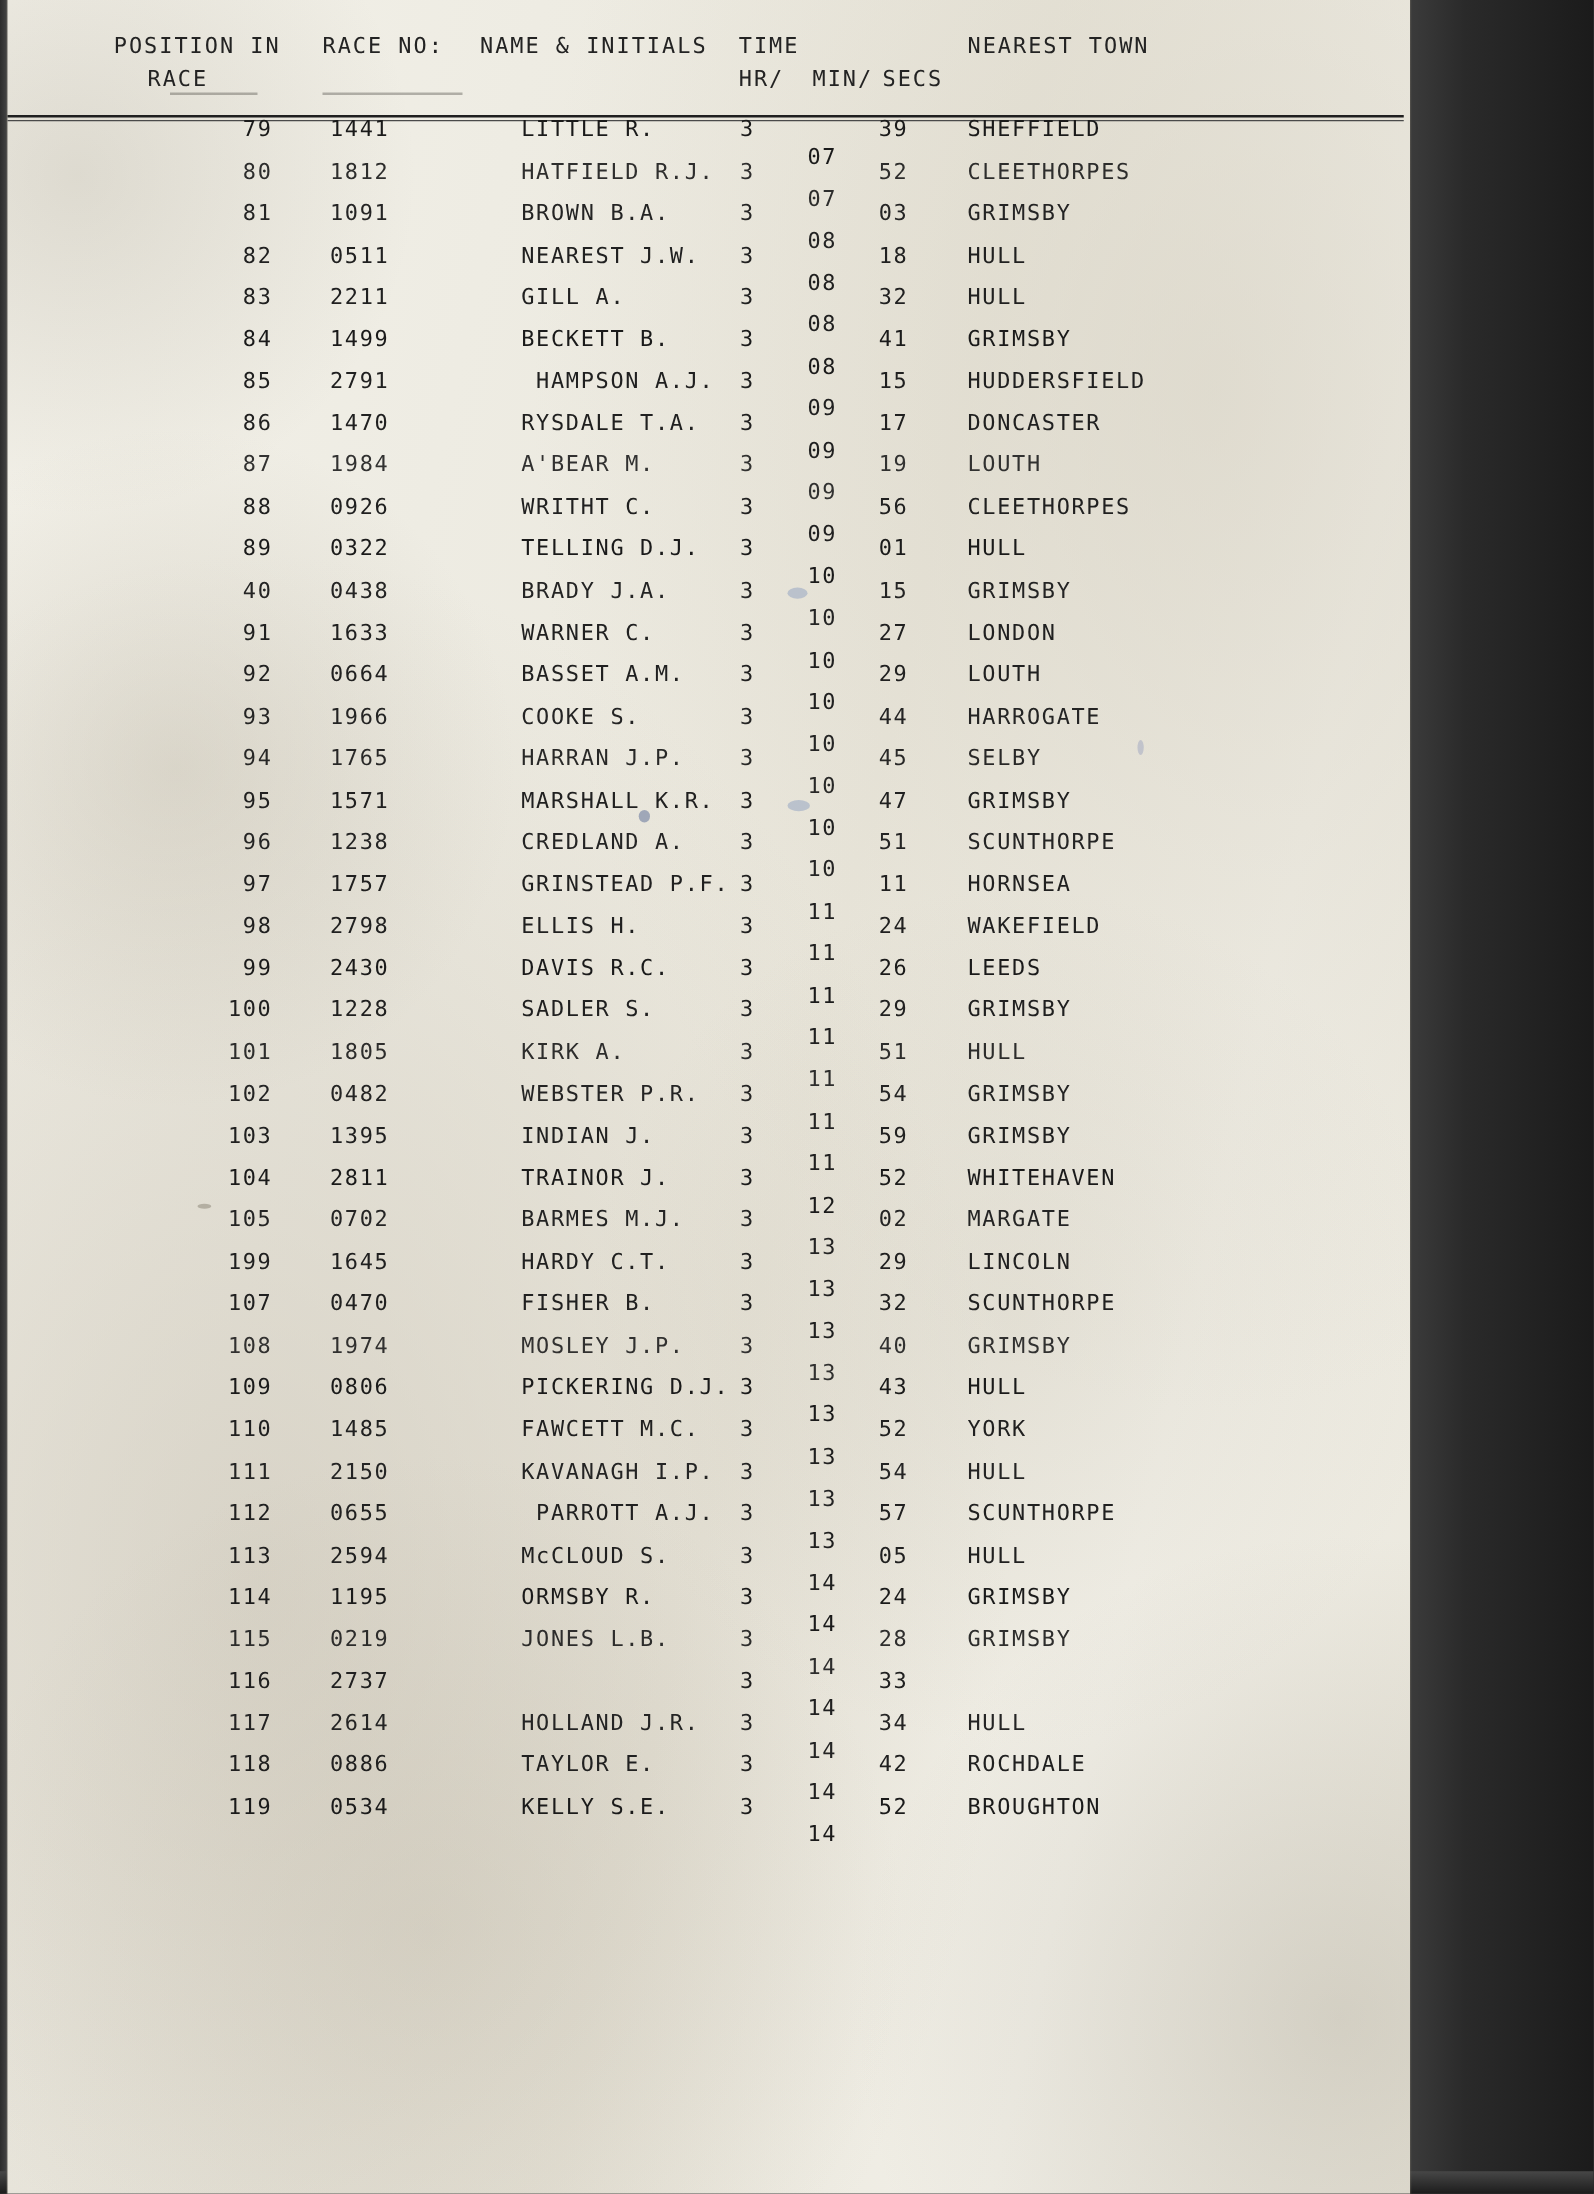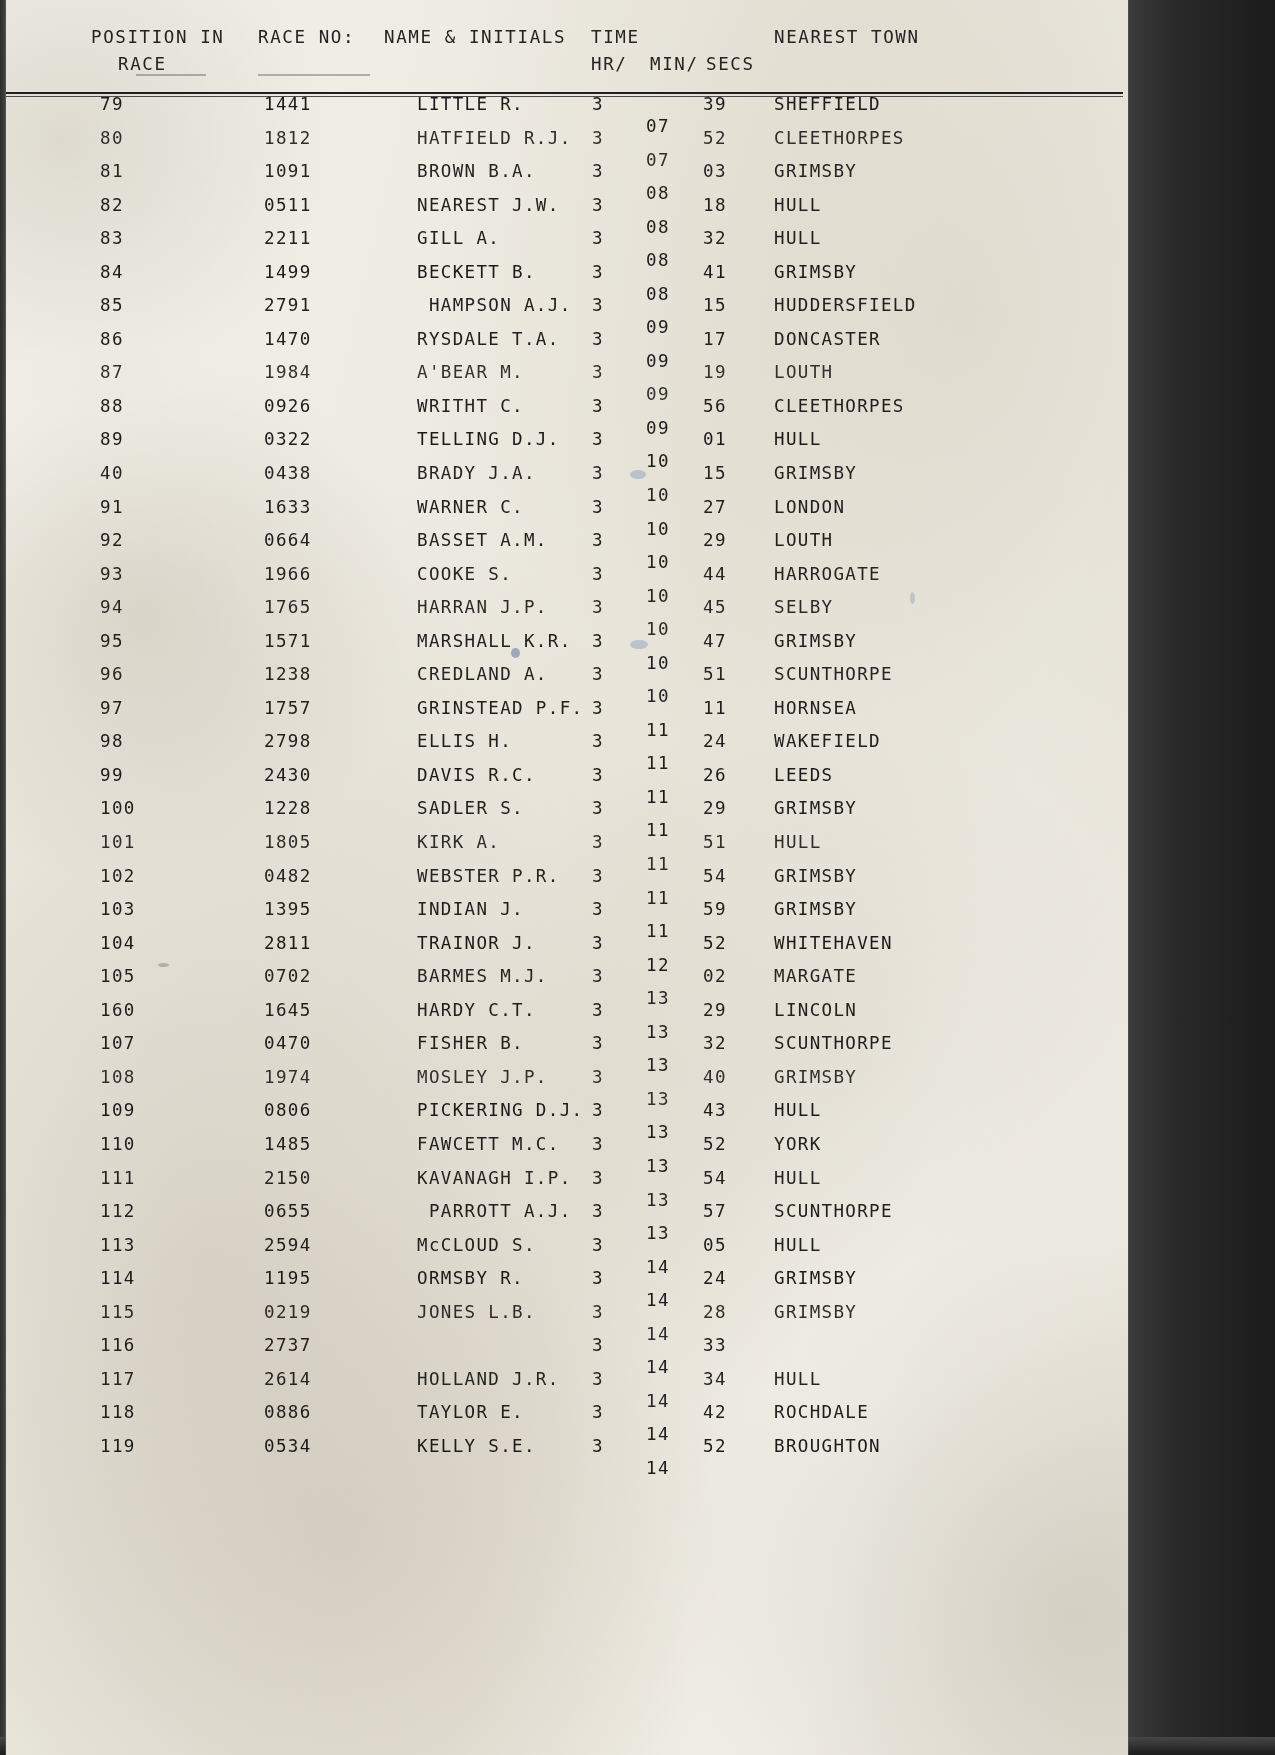--- a/index.html
+++ b/index.html
@@ -139,21 +139,21 @@
     height: 33.55px;
     font-size: 17.5px;
     letter-spacing: 1.35px;
   }
   .cell {
     position: absolute;
     white-space: pre;
     color: #202020;
     top: 6px;
   }
-  .c-pos   { left: 94px;  width: 140px; text-align: left; }
+  .c-pos   { left: 72px;  width: 140px; text-align: right; }
   .c-race  { left: 258px; }
   .c-name  { left: 378px; margin-left: 33px; }
   .c-hr    { left: 586px; }
   .c-min   { left: 640px; margin-top: 22px; }
   .c-sec   { left: 697px; }
   .c-town  { left: 768px; }
 
   
   .row:nth-child(3n)   .cell { color: #242424; }
   .row:nth-child(5n+1) .cell { color: #1a1a1a; }
@@ -438,21 +438,21 @@
           <div class="row">
             <div class="cell c-pos">105</div>
             <div class="cell c-race">0702</div>
             <div class="cell c-name">BARMES M.J.</div>
             <div class="cell c-hr">3</div>
             <div class="cell c-min">13</div>
             <div class="cell c-sec">02</div>
             <div class="cell c-town">MARGATE</div>
           </div>
           <div class="row">
-            <div class="cell c-pos">160</div>
+            <div class="cell c-pos">199</div>
             <div class="cell c-race">1645</div>
             <div class="cell c-name">HARDY C.T.</div>
             <div class="cell c-hr">3</div>
             <div class="cell c-min">13</div>
             <div class="cell c-sec">29</div>
             <div class="cell c-town">LINCOLN</div>
           </div>
           <div class="row">
             <div class="cell c-pos">107</div>
             <div class="cell c-race">0470</div>

